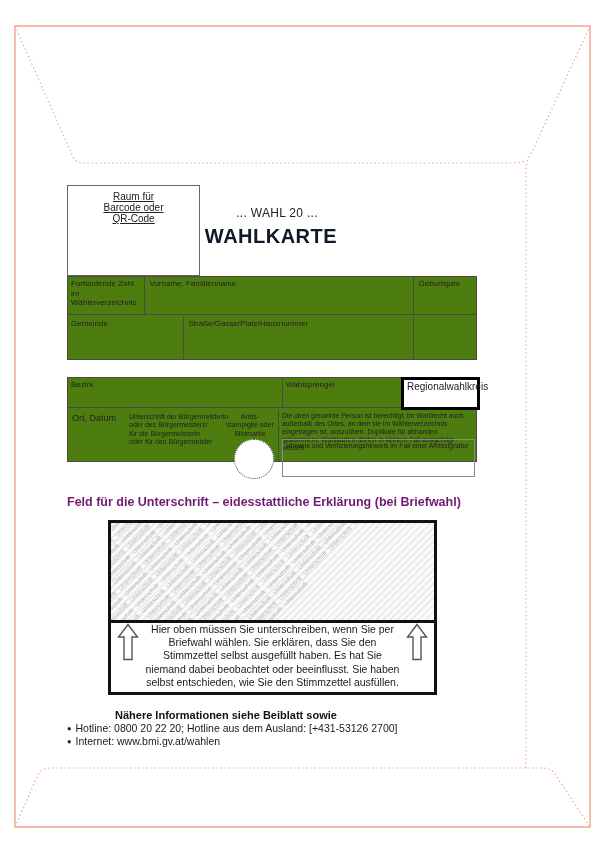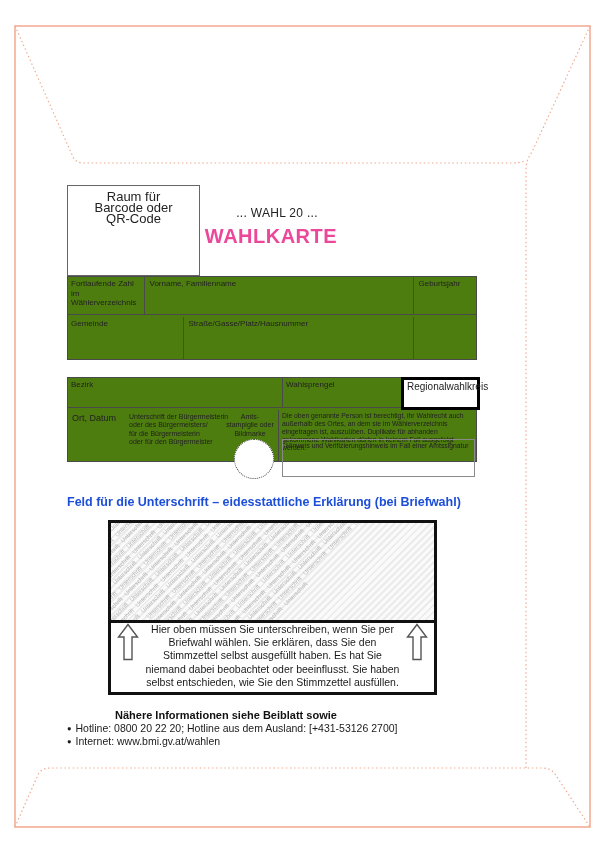--- a/index.html
+++ b/index.html
@@ -4,23 +4,23 @@
 <style>
   * { margin:0; padding:0; box-sizing:border-box; }
   body { background:#fff; font-family:"Liberation Sans", sans-serif; }
   .canvas { position:relative; width:604px; height:854px; background:#fff; color:#1a1a1a; overflow:hidden; }
   .abs { position:absolute; }
 
   svg.outline { position:absolute; left:0; top:0; }
 
   
   .barcode-box { left:67px; top:185px; width:133px; height:91px; border:1px solid #666;
-                 text-align:center; padding-top:5px; font-size:13px; line-height:11px; color:#222; }
+                 text-align:center; padding-top:5px; font-size:10px; line-height:11px; color:#222;text-decoration:underline; }
   .election-line { left:196px; top:206px; width:162px; text-align:center; font-size:12px; letter-spacing:.3px; color:#222; }
-  .main-title { left:171px; top:225px; width:200px; text-align:center; font-size:20px; font-weight:bold; letter-spacing:.5px; color:#ec4899; }
+  .main-title { left:171px; top:225px; width:200px; text-align:center; font-size:20px; font-weight:bold; letter-spacing:.5px; color:#0f172a; }
 
   
   .tbl { border:1.5px solid #4a4a4a; background:#4d7c0f; }
   .cell-label { font-size:8px; line-height:9.5px; padding:2px 3px; color:#222; }
   .t1 { left:67px; top:276px; width:410px; height:84px; }
   .t1 .row1 { position:absolute; left:0; top:0; right:0; height:38px; border-bottom:1.5px solid #4a4a4a; }
   .t1 .row2 { position:absolute; left:0; top:39.5px; right:0; bottom:0; }
   .t1 .c { position:absolute; top:0; bottom:0; }
   .r1c1 { left:0; width:77px; border-right:1.5px solid #4a4a4a; }
   .r1c2 { left:78.5px; width:267.5px; border-right:1.5px solid #4a4a4a; }
@@ -40,21 +40,21 @@
   .regional-box .cell-label { font-size:10px; }
   .place-date { position:absolute; left:4px; top:3px; font-size:9px; color:#222; }
   .sig-lines { position:absolute; left:61px; top:3px; font-size:7px; line-height:8.6px; color:#222; }
   .stamp-label { position:absolute; left:150px; top:3px; width:64px; text-align:center; font-size:7px; line-height:8.6px; color:#222; }
   .stamp-circle { position:absolute; left:166px; top:29px; width:40px; height:40px; border:1.5px dotted #444; border-radius:50%; background:#fff; }
   .t2-divider { position:absolute; left:210px; top:0; bottom:0; border-left:1px solid #4a4a4a; }
   .entitlement { position:absolute; left:214px; top:2px; width:193px; font-size:6.8px; line-height:8px; color:#222; }
   .notice-box { position:absolute; left:214px; top:29px; width:193px; height:38px; border:1px solid #8a8a8a; font-size:6.8px; line-height:8px; padding:2px 3px; color:#222; }
 
   
-  .sig-heading { left:67px; top:495px; font-size:12.5px; font-weight:bold; color:#1d4ed8; }
+  .sig-heading { left:67px; top:495px; font-size:12.5px; font-weight:bold; color:#701a75; }
   .sig-wrap { left:108px; top:520px; width:329px; border:3px solid #111; background:#fff; }
   .pattern-area { position:relative; height:100px; border-bottom:3px solid #111; overflow:hidden;
                   background:repeating-linear-gradient(135deg,#ebebeb 0 2px,#fafafa 2px 5px); }
   .pattern-text { position:absolute; left:-90px; top:-150px; width:520px; height:420px; transform:rotate(-45deg);
                   font-size:6px; line-height:8px; color:#b8b8b8; word-spacing:3px; overflow:hidden; }
   .instruction-area { height:69px; display:flex; align-items:flex-start; }
   .arrow-cell { flex:0 0 34px; display:flex; justify-content:center; }
   .instruction-text { flex:1; text-align:center; font-size:10.5px; line-height:13.2px; color:#1a1a1a; }
 
   

